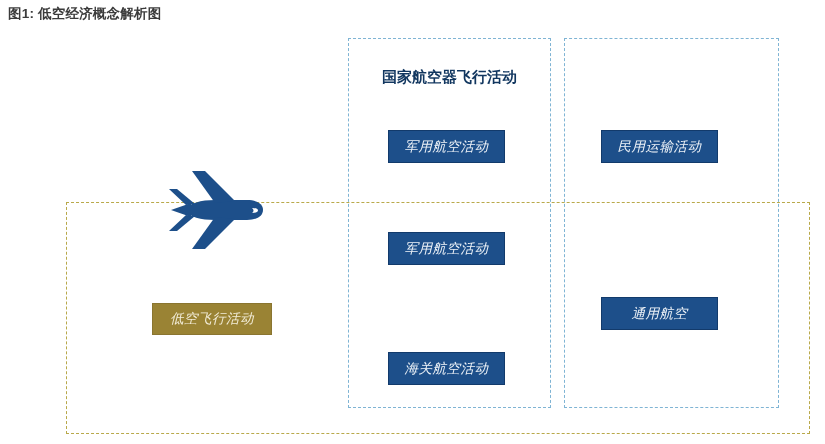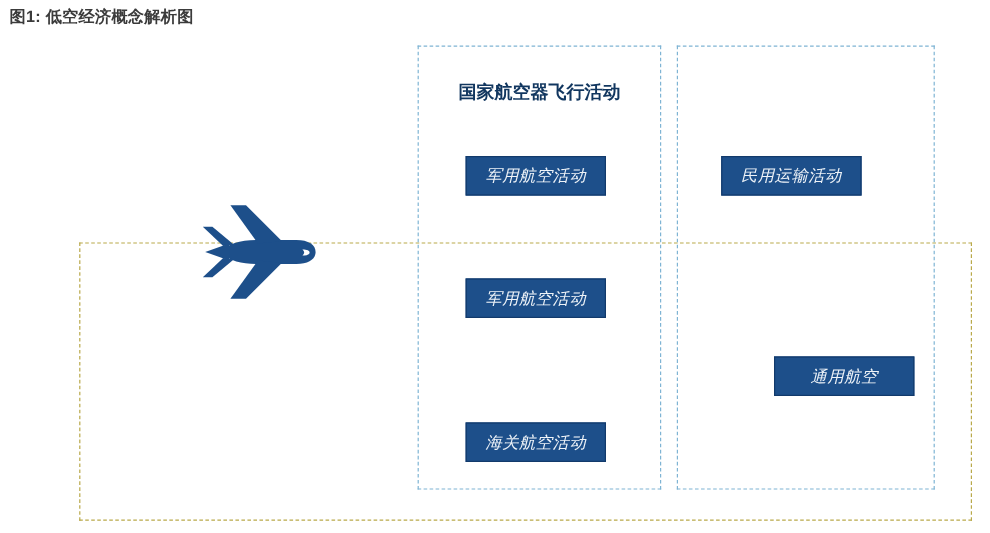--- a/index.html
+++ b/index.html
@@ -120,24 +120,25 @@
 
         <path d="M31 48 L14 64 L22 64 L40 49 Z"></path>
 
         <path d="M36 36 L16 43 L36 50 Z"></path>
       </g>
 
       <path d="M97 41 C101 41 103 42 103 43.5 C103 45 101 46 97 46 C99 44.5 99 42.5 97 41 Z" fill="#ffffff"></path>
     </svg>
   </div>
 
+  <div class="node node-gold" style="left:152px; top:303px; width:120px; height:32px;">低空飞行活动</div>
 
   <div class="node node-blue" style="left:388px; top:130px; width:117px; height:33px;">军用航空活动</div>
 
   <div class="node node-blue" style="left:388px; top:232px; width:117px; height:33px;">军用航空活动</div>
 
   <div class="node node-blue" style="left:601px; top:130px; width:117px; height:33px;">民用运输活动</div>
 
   <div class="node node-blue" style="left:388px; top:352px; width:117px; height:33px;">海关航空活动</div>
 
-  <div class="node node-blue" style="left:601px; top:297px; width:117px; height:33px;margin-left:44px;">通用航空</div>
+  <div class="node node-blue" style="left:601px; top:297px; width:117px; height:33px;">通用航空</div>
 
 </div>
 
 </body></html>

